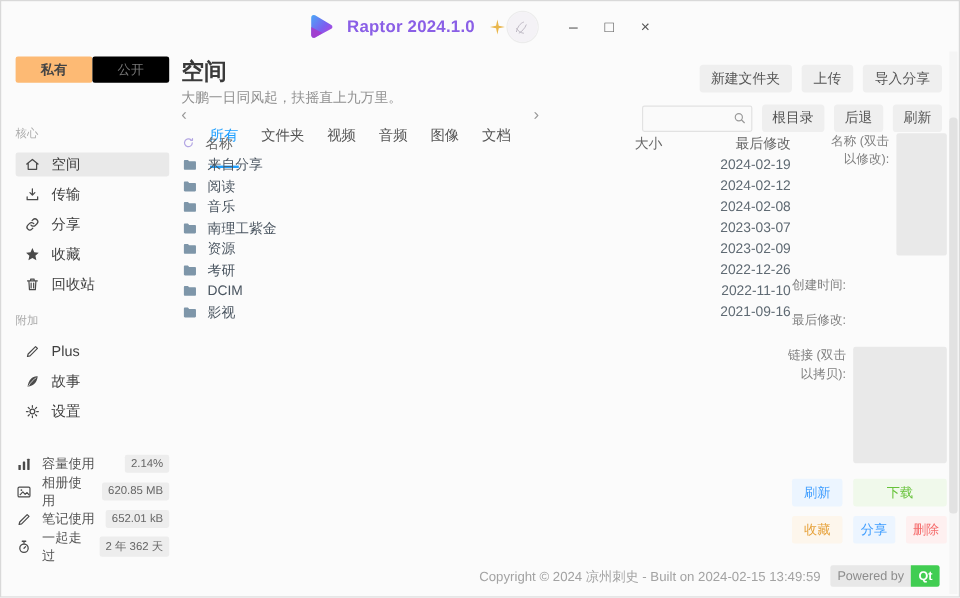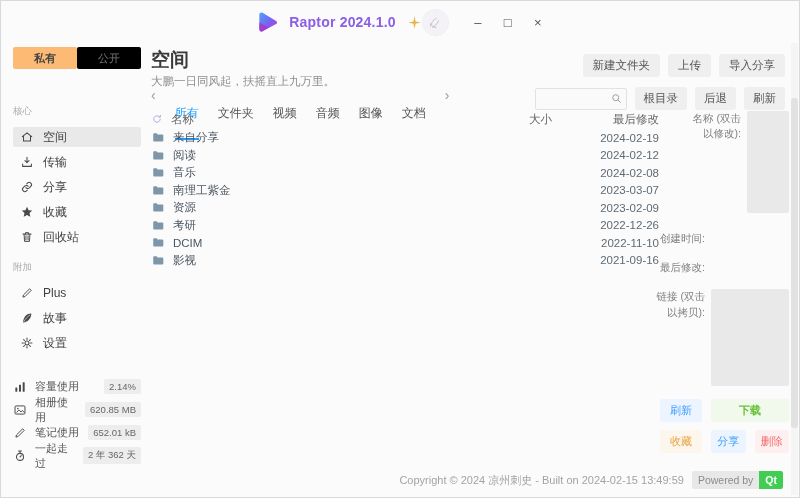--- a/index.html
+++ b/index.html
@@ -74,21 +74,21 @@
   .d-box{flex:1;background:#e9e9e9;border-radius:2px;}
   .row-name{margin-bottom:18px;margin-left:36px;}
   .box-name{height:102px;}
   .row-plain{margin-bottom:14px;}
   .row-created{margin-bottom:14px;margin-top:0;}
   .row-link .box-link{height:97px;}
   .d-btn-row1{display:grid;grid-template-columns:42px 1fr;gap:9px;margin:13px 0 0 9px;}
   .d-btn-row2{display:grid;grid-template-columns:42px 1fr 1fr;gap:9px;margin:8px 0 0 9px;}
   .cbtn{border:none;border-radius:2px;font-size:11px;padding:4px 0;text-align:center;white-space:nowrap;}
   .cbtn.blue{color:#409eff;background:#ecf5ff;}
-  .cbtn.green{color:#67c23a;background:#f0f9eb;font-weight:bold;}
+  .cbtn.green{color:#67c23a;background:#f0f9eb;}
   .cbtn.orange{color:#e6a23c;background:#fdf6ec;}
   .cbtn.red{color:#f56c6c;background:#fef0f0;}
 
   
   .footer{position:absolute;right:16px;bottom:8px;display:flex;align-items:center;gap:8px;
     font-size:11px;color:#a3a3a3;}
   .powered{display:flex;align-items:flex-start;}
   .powered-label{background:#e8e8e8;color:#8c8c8c;padding:3px 6px;border-radius:2px 0 0 2px;font-size:10.5px;}
   .qt-badge{background:#41cd52;color:#fff;font-weight:bold;padding:3px 6px;border-radius:0 2px 2px 0;font-size:10.5px;}
   .scrollbar{position:absolute;right:1px;top:42px;bottom:2px;width:7px;background:#f5f5f5;}

